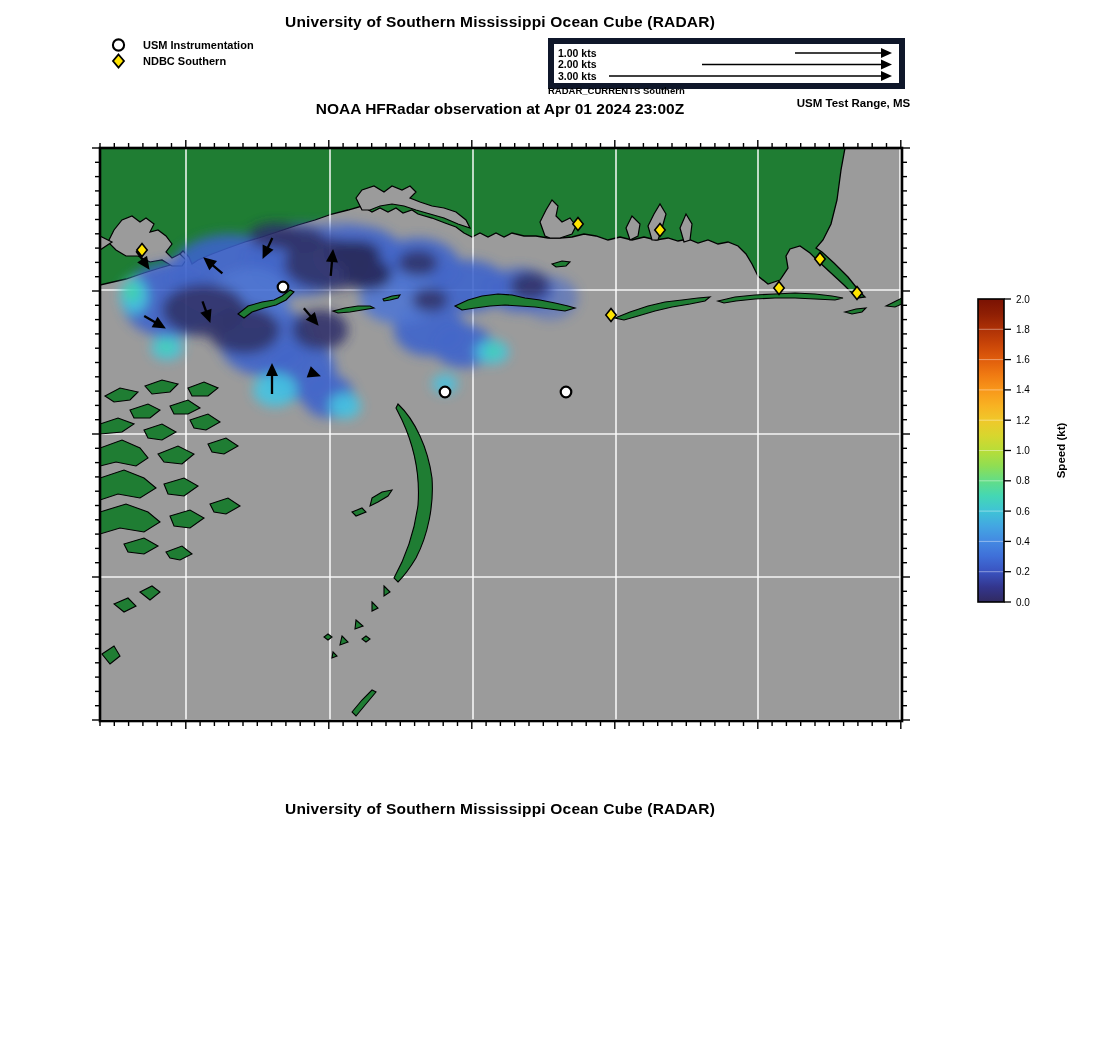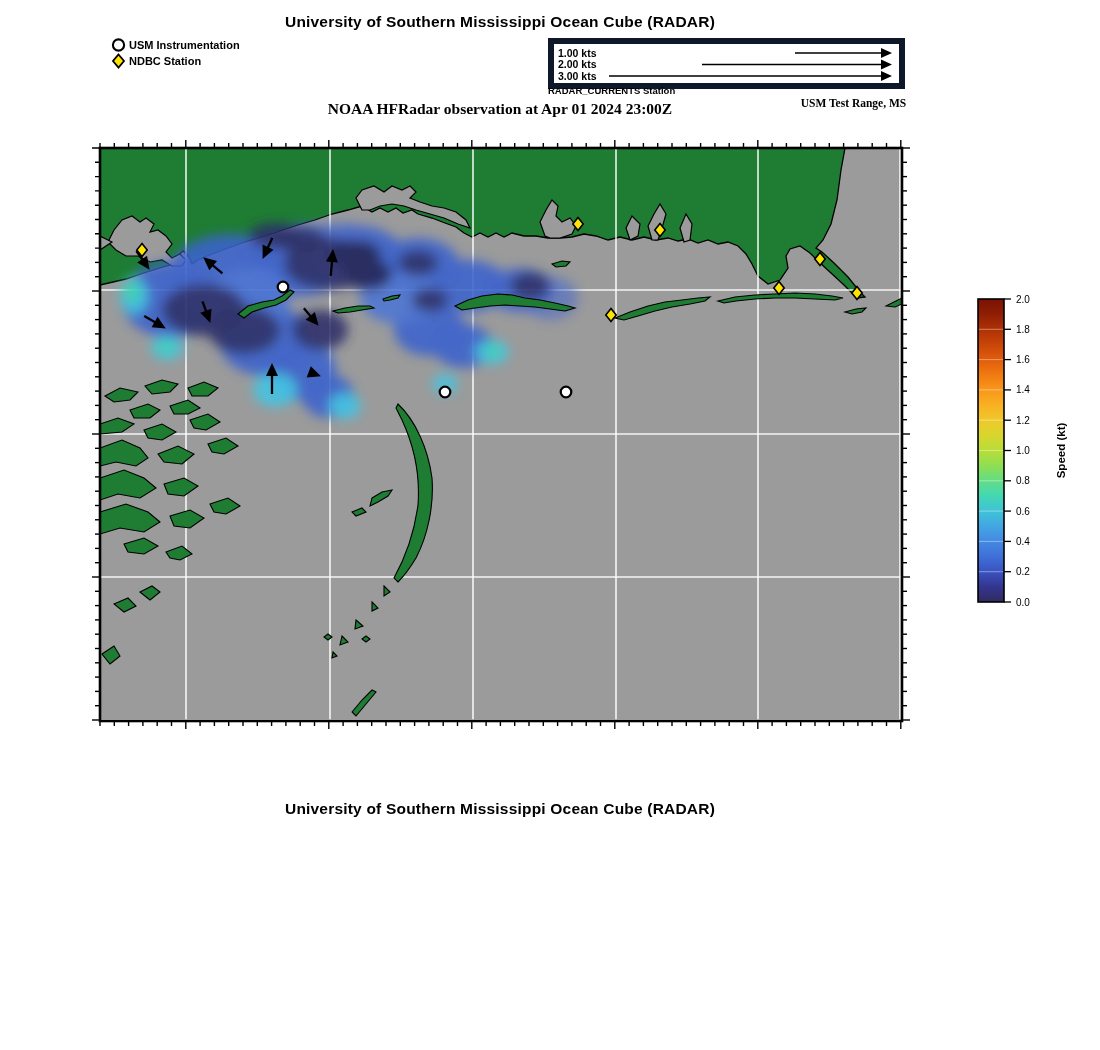--- a/index.html
+++ b/index.html
@@ -1,24 +1,24 @@
 <!DOCTYPE html>
 <html><head>
 <meta charset="utf-8">
 <style>
   html,body{margin:0;padding:0;background:#ffffff;}
   #page{position:relative;width:1100px;height:1050px;background:#ffffff;overflow:hidden;
-        font-family:"Liberation Sans","DejaVu Sans",sans-serif;color:#000;border-radius:19px;}
+        font-family:"Liberation Sans","DejaVu Sans",sans-serif;color:#000;}
   .abs{position:absolute;}
   .title{width:1000px;left:0;text-align:center;font-size:15.5px;font-weight:bold;letter-spacing:.2px;}
-  .serif{font-family:Liberation Serif, serif;}
+  .serif{font-family:Liberation Sans, sans-serif;}
   #subtitle{width:1000px;left:0;text-align:center;font-size:15.5px;font-weight:bold;}
   #range-label{left:776px;top:97px;width:155px;text-align:center;font-size:11.5px;font-weight:bold;}
   .legend-row{display:flex;align-items:center;height:16px;}
-  .legend-row span{font-size:11px;font-weight:bold;margin-left:2px;}
+  .legend-row span{font-size:11px;font-weight:bold;margin-left:16px;}
   #vector-key-box{left:548px;top:38px;width:345px;height:39px;border:6px solid #0f172a;background:#fff;}
   #vector-caption{left:548px;top:85px;font-size:9.5px;font-weight:bold;}
   #colorbar-wrap{left:960px;top:288px;width:140px;height:330px;}
   svg text{font-family:"Liberation Sans","DejaVu Sans",sans-serif;}
 </style>
 </head>
 <body>
 
 <div id="page">
 
@@ -27,37 +27,37 @@
   <div class="abs legend-row" style="left:110px;top:37px;">
     <svg width="17" height="16">
       <circle cx="8.5" cy="8" r="5.6" fill="#ffffff" stroke="#000" stroke-width="2.1"></circle>
     </svg>
     <span>USM Instrumentation</span>
   </div>
   <div class="abs legend-row" style="left:110px;top:53px;">
     <svg width="17" height="16">
       <polygon points="8.5,1.5 14,8 8.5,14.5 3,8" fill="#ffe400" stroke="#000" stroke-width="1.8"></polygon>
     </svg>
-    <span>NDBC Station</span>
+    <span>NDBC Southern</span>
   </div>
 
   <div class="abs" id="vector-key-box">
     <svg id="key-svg" width="345" height="39">
         <text x="4" y="12.8" font-size="10.5" font-weight="bold">1.00 kts</text>
         <line x1="241" y1="9" x2="329" y2="9" stroke="#000" stroke-width="1.6"></line>
         <polygon points="338,9 327,4 327,14" fill="#000"></polygon>
         <text x="4" y="24.3" font-size="10.5" font-weight="bold">2.00 kts</text>
         <line x1="148" y1="20.5" x2="329" y2="20.5" stroke="#000" stroke-width="1.6"></line>
         <polygon points="338,20.5 327,15.5 327,25.5" fill="#000"></polygon>
         <text x="4" y="35.8" font-size="10.5" font-weight="bold">3.00 kts</text>
         <line x1="55" y1="32" x2="329" y2="32" stroke="#000" stroke-width="1.6"></line>
         <polygon points="338,32 327,27 327,37" fill="#000"></polygon>
       </svg>
   </div>
-  <div class="abs" id="vector-caption">RADAR_CURRENTS Station</div>
+  <div class="abs" id="vector-caption">RADAR_CURRENTS Southern</div>
 
   <div class="abs serif" id="subtitle" style="top:100px;">NOAA HFRadar observation at Apr 01 2024 23:00Z</div>
   <div class="abs serif" id="range-label">USM Test Range, MS</div>
 
   <div class="abs" style="left:90px;top:138px;width:822px;height:594px;">
     <svg id="map-svg" width="822" height="594" viewBox="-10 -10 822 594">
         <defs>
           <clipPath id="mapclip">
             <rect x="0" y="0" width="802" height="573"></rect>
           </clipPath>

